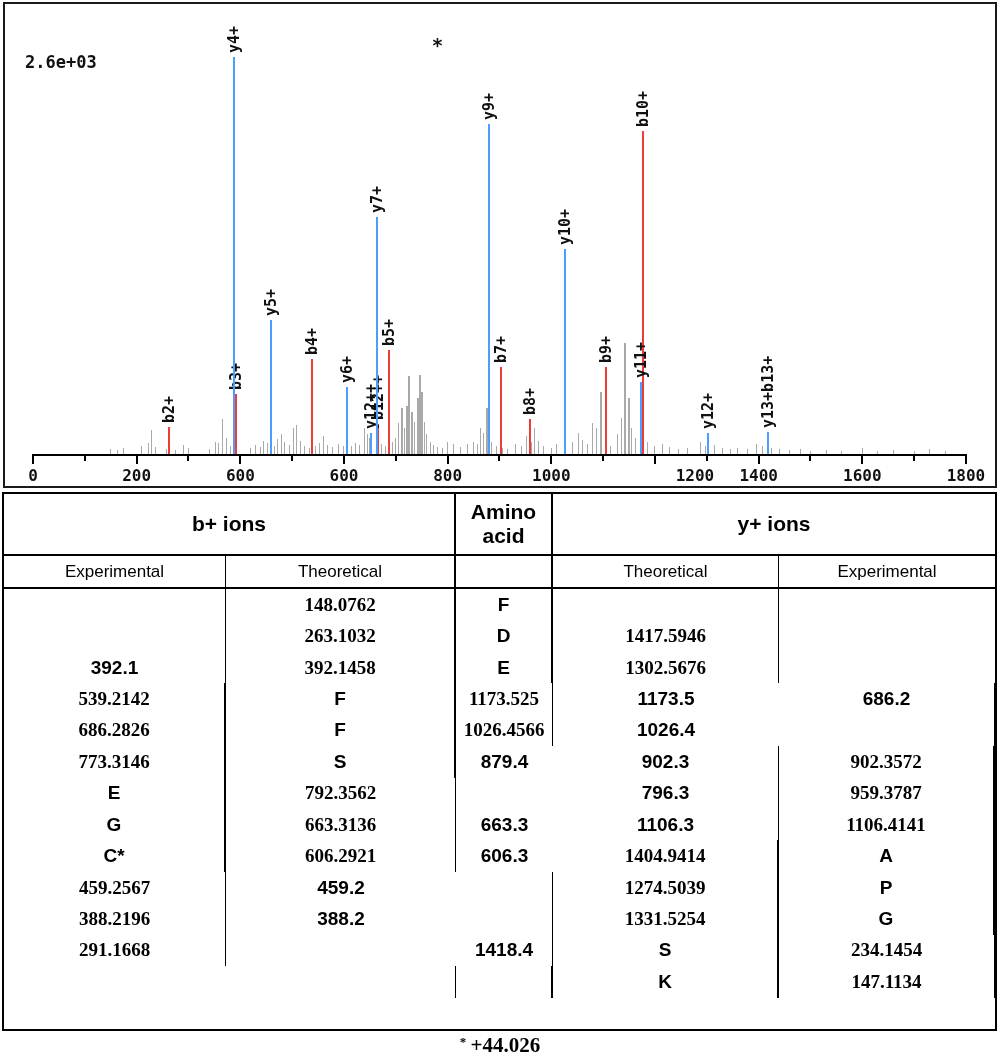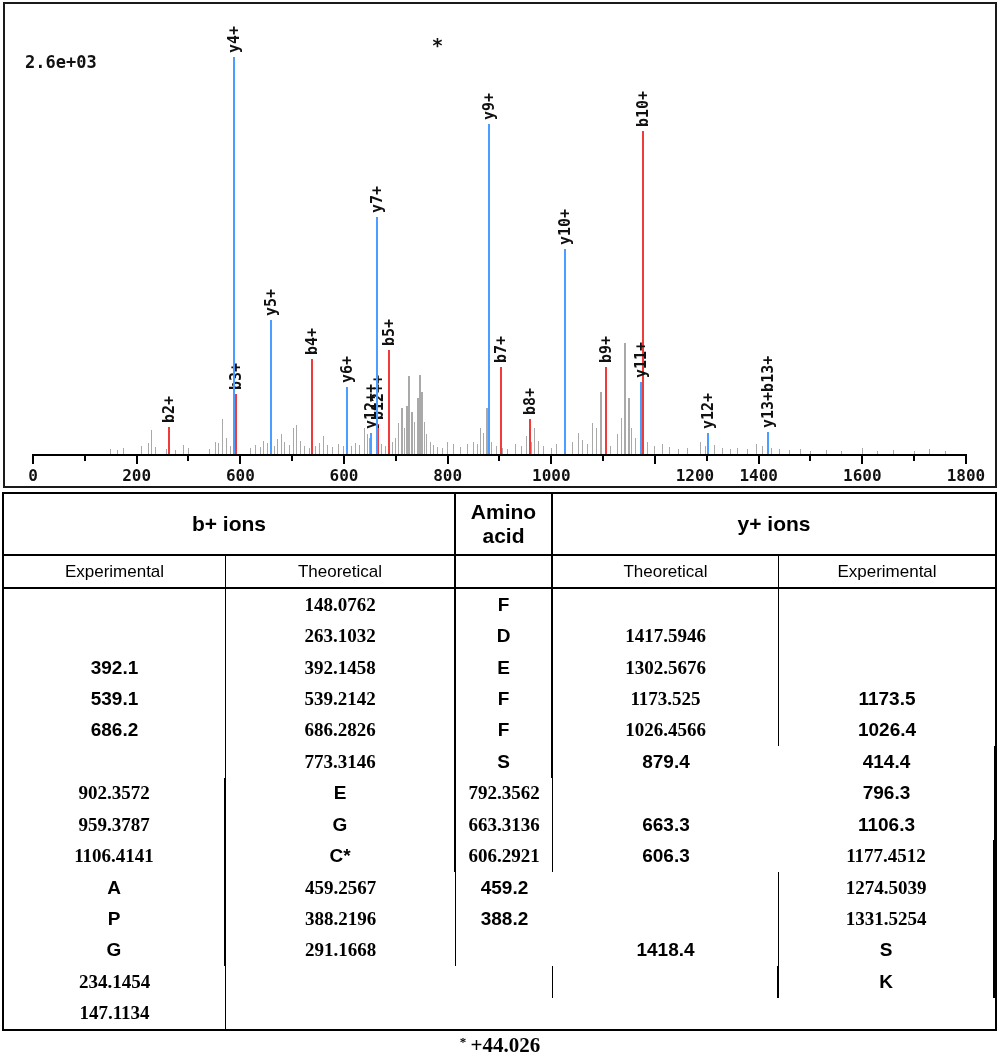--- a/index.html
+++ b/index.html
@@ -269,50 +269,49 @@
       <div class="cell num-sans bdr1"></div>
       <div class="cell num-serif bdr2">263.1032</div>
       <div class="cell aa-cell bdr2">D</div>
       <div class="cell num-serif bdr1">1417.5946</div>
       <div class="cell num-sans"></div>
       <div class="cell num-sans bdr1">392.1</div>
       <div class="cell num-serif bdr2">392.1458</div>
       <div class="cell aa-cell bdr2">E</div>
       <div class="cell num-serif bdr1">1302.5676</div>
       <div class="cell num-sans"></div>
-      <div class="cell num-sans bdr1">539.1</div>
       <div class="cell num-serif bdr2">539.2142</div>
       <div class="cell aa-cell bdr2">F</div>
       <div class="cell num-serif bdr1">1173.525</div>
       <div class="cell num-sans">1173.5</div>
       <div class="cell num-sans bdr1">686.2</div>
       <div class="cell num-serif bdr2">686.2826</div>
       <div class="cell aa-cell bdr2">F</div>
       <div class="cell num-serif bdr1">1026.4566</div>
       <div class="cell num-sans">1026.4</div>
       <div class="cell num-sans bdr1"></div>
       <div class="cell num-serif bdr2">773.3146</div>
       <div class="cell aa-cell bdr2">S</div>
       <div class="cell num-sans">879.4</div>
-      <div class="cell num-sans bdr1">414.4</div>
+      <div class="cell num-sans bdr1">902.3</div>
       <div class="cell num-serif bdr2">902.3572</div>
       <div class="cell aa-cell bdr2">E</div>
       <div class="cell num-serif bdr1">792.3562</div>
       <div class="cell num-sans"></div>
       <div class="cell num-sans bdr1">796.3</div>
       <div class="cell num-serif bdr2">959.3787</div>
       <div class="cell aa-cell bdr2">G</div>
       <div class="cell num-serif bdr1">663.3136</div>
       <div class="cell num-sans">663.3</div>
       <div class="cell num-sans bdr1">1106.3</div>
       <div class="cell num-serif bdr2">1106.4141</div>
       <div class="cell aa-cell bdr2">C*</div>
       <div class="cell num-serif bdr1">606.2921</div>
       <div class="cell num-sans">606.3</div>
-      <div class="cell num-serif bdr2">1177.4512</div>
+      <div class="cell num-serif bdr2">1404.9414</div>
       <div class="cell aa-cell bdr2">A</div>
       <div class="cell num-serif bdr1">459.2567</div>
       <div class="cell num-sans">459.2</div>
       <div class="cell num-sans bdr1"></div>
       <div class="cell num-serif bdr2">1274.5039</div>
       <div class="cell aa-cell bdr2">P</div>
       <div class="cell num-serif bdr1">388.2196</div>
       <div class="cell num-sans">388.2</div>
       <div class="cell num-sans bdr1"></div>
       <div class="cell num-serif bdr2">1331.5254</div>

